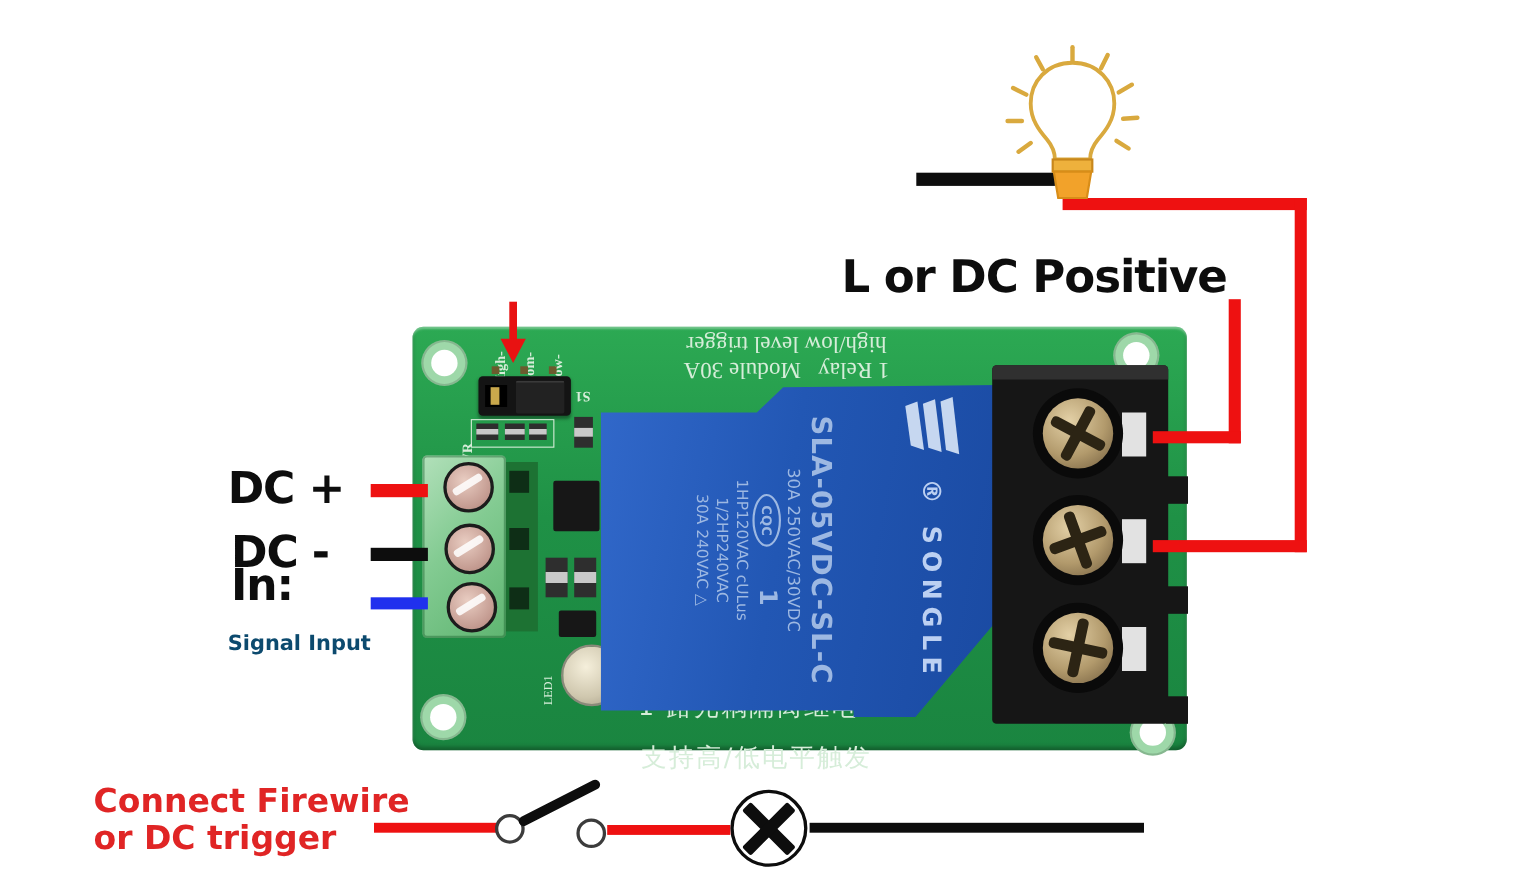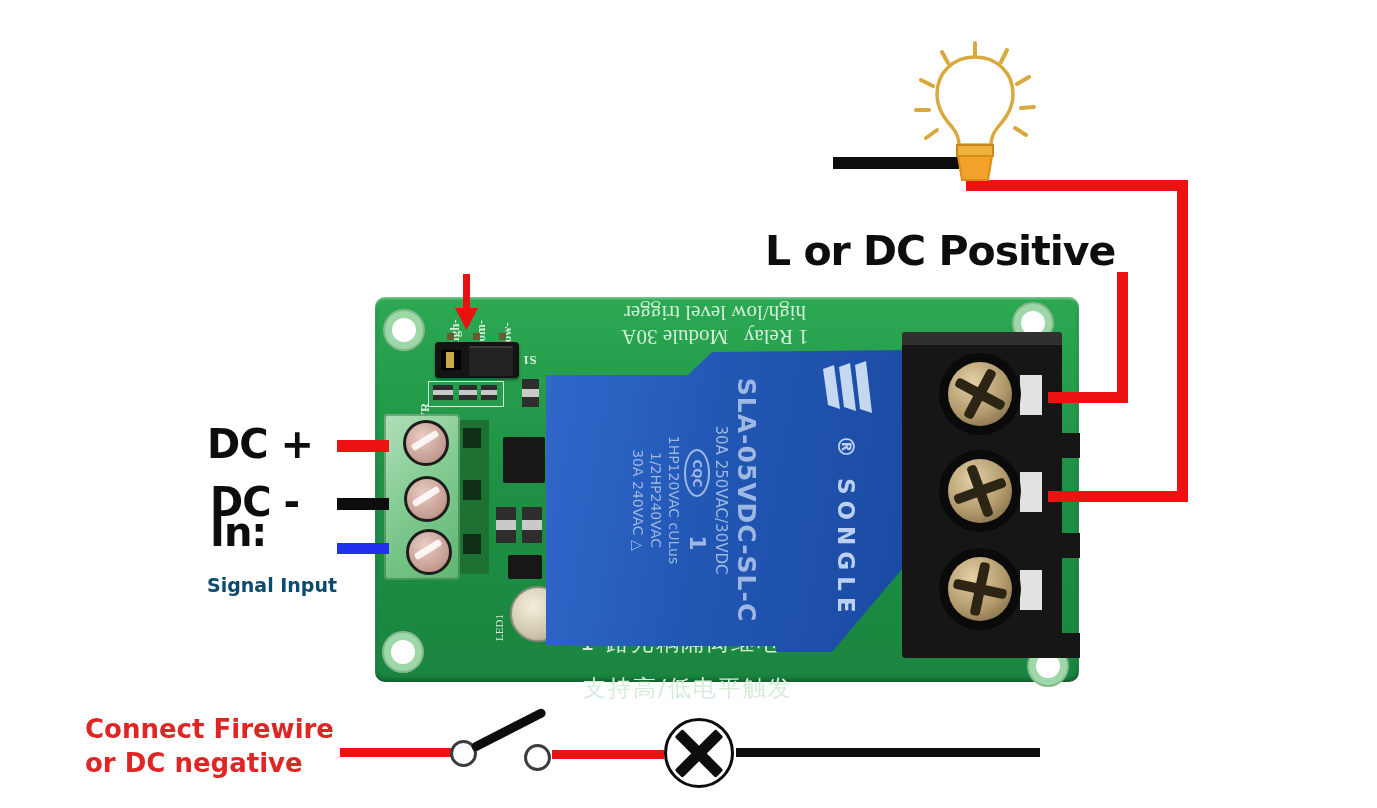--- a/index.html
+++ b/index.html
@@ -74,21 +74,21 @@
   .screw-big{position:absolute;width:82px;height:82px;border-radius:50%;background:#0a0a0a;}
   .screw-big .head{position:absolute;left:9px;top:9px;width:64px;height:64px;border-radius:50%;
        background:radial-gradient(circle at 38% 32%,#e3d0a6,#b29a6c 55%,#6e5a3c);}
   .screw-big .cr{position:absolute;left:14px;top:36px;width:54px;height:10px;background:#2c2414;border-radius:4px;}
 
   .circ{position:absolute;border-radius:50%;background:#fff;border:3px solid #3c3c3c;box-sizing:border-box;}
   .lamp{position:absolute;left:664px;top:718px;width:70px;height:70px;border-radius:50%;background:#fff;
         border:3px solid #0d0d0d;box-sizing:border-box;z-index:5;}
   .lamp .x{position:absolute;left:3px;top:27px;width:58px;height:11px;background:#0d0d0d;border-radius:2px;}
 
-  .btxt{position:absolute;font-size:26px;font-weight:600;line-height:34px;white-space:nowrap;}
+  .btxt{position:absolute;font-size:30px;font-weight:600;line-height:34px;white-space:nowrap;}
   .lblL{position:absolute;font-weight:bold;font-size:40px;letter-spacing:-1px;color:#0d0d0d;white-space:nowrap;}
   .cjk{position:absolute;font-size:23px;letter-spacing:2px;color:#d6edd9;white-space:nowrap;z-index:1;}
 </style>
 </head>
 <body>
 
 <div class="stage">
 
   <div class="wire blk" style="left:833px;top:157px;width:126px;height:12px;z-index:7;"></div>
   <div class="h1" style="left:765px;top:227px;">L or DC Positive</div>
@@ -264,18 +264,18 @@
   <div class="circ" style="left:524px;top:744px;width:27px;height:27px;z-index:5;"></div>
   <div class="wire red" style="left:552px;top:750px;width:112px;height:9px;z-index:4;"></div>
   <div class="lamp">
     <div class="x" style="transform:rotate(45deg);"></div>
     <div class="x" style="transform:rotate(-45deg);"></div>
   </div>
   <div class="wire blk" style="left:736px;top:748px;width:304px;height:9px;z-index:4;"></div>
 
   <div class="btxt" style="left:85px;top:712px;color:#e02525;">
     <div>Connect Firewire</div>
-    <div>or DC negative</div>
+    <div>or DC trigger</div>
   </div>
   <div class="btxt" style="left:1058px;top:712px;color:#0d0d0d;">
   </div>
 
 </div>
 
 </body></html>

